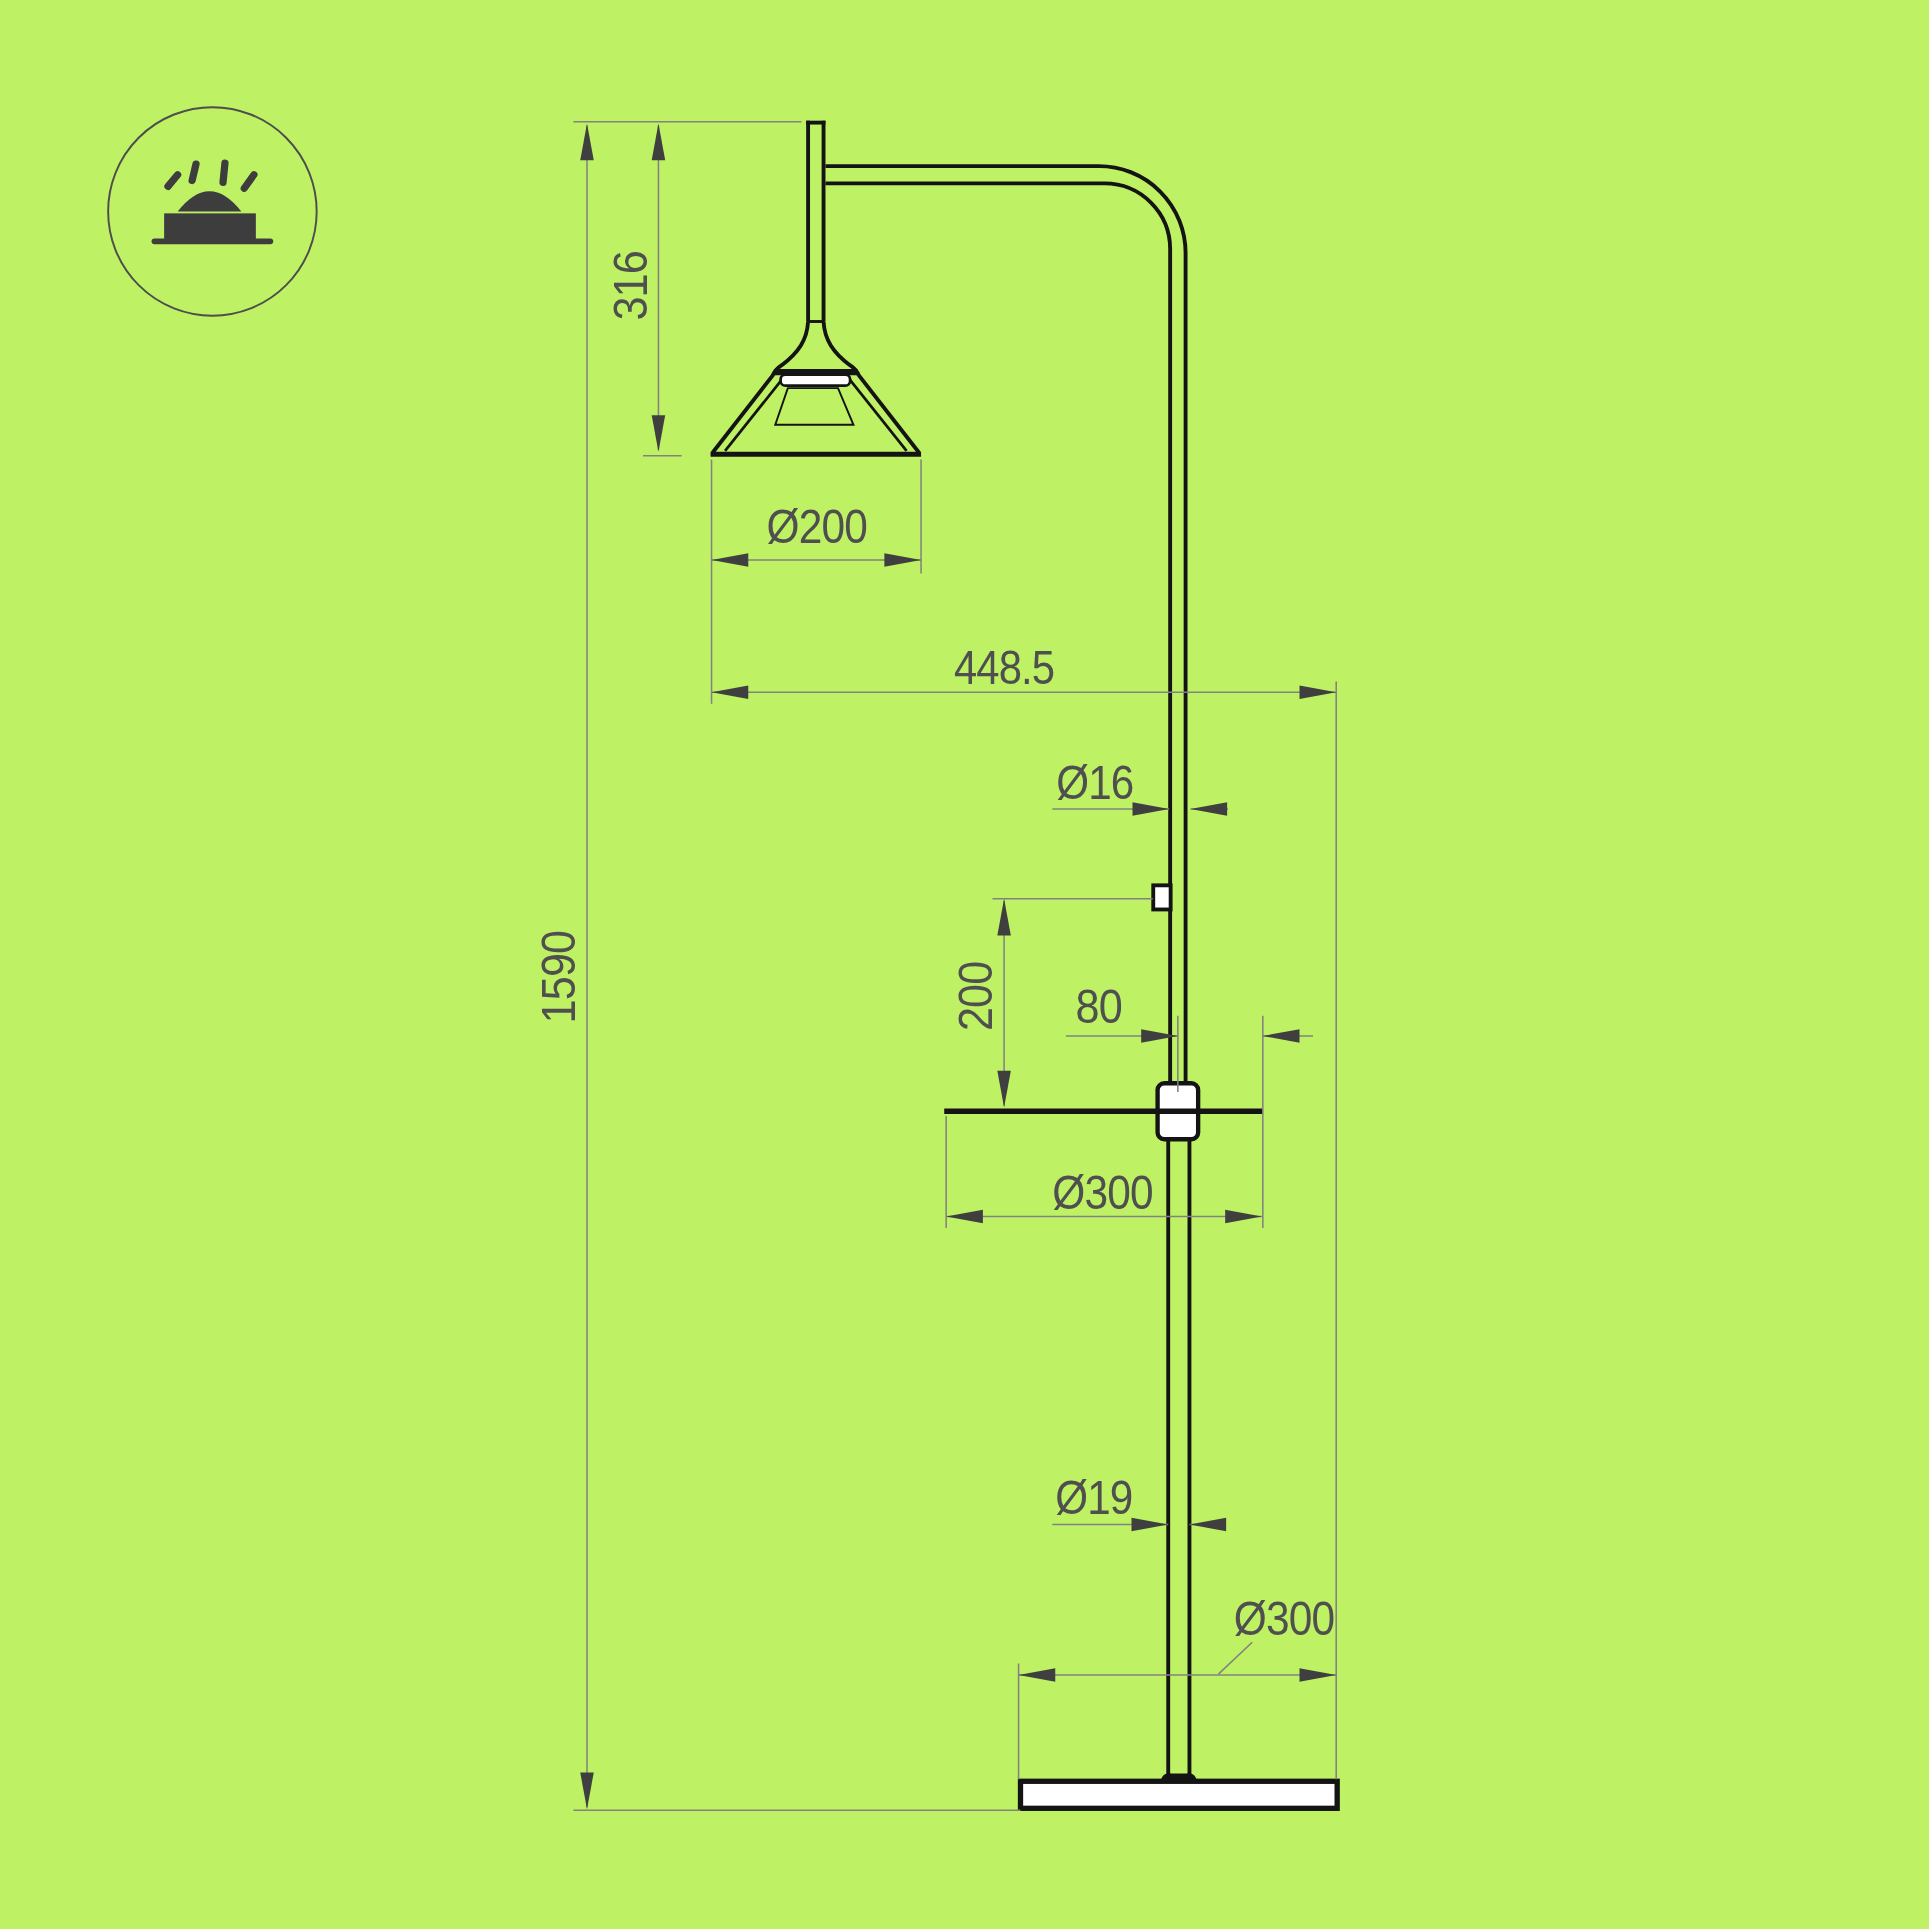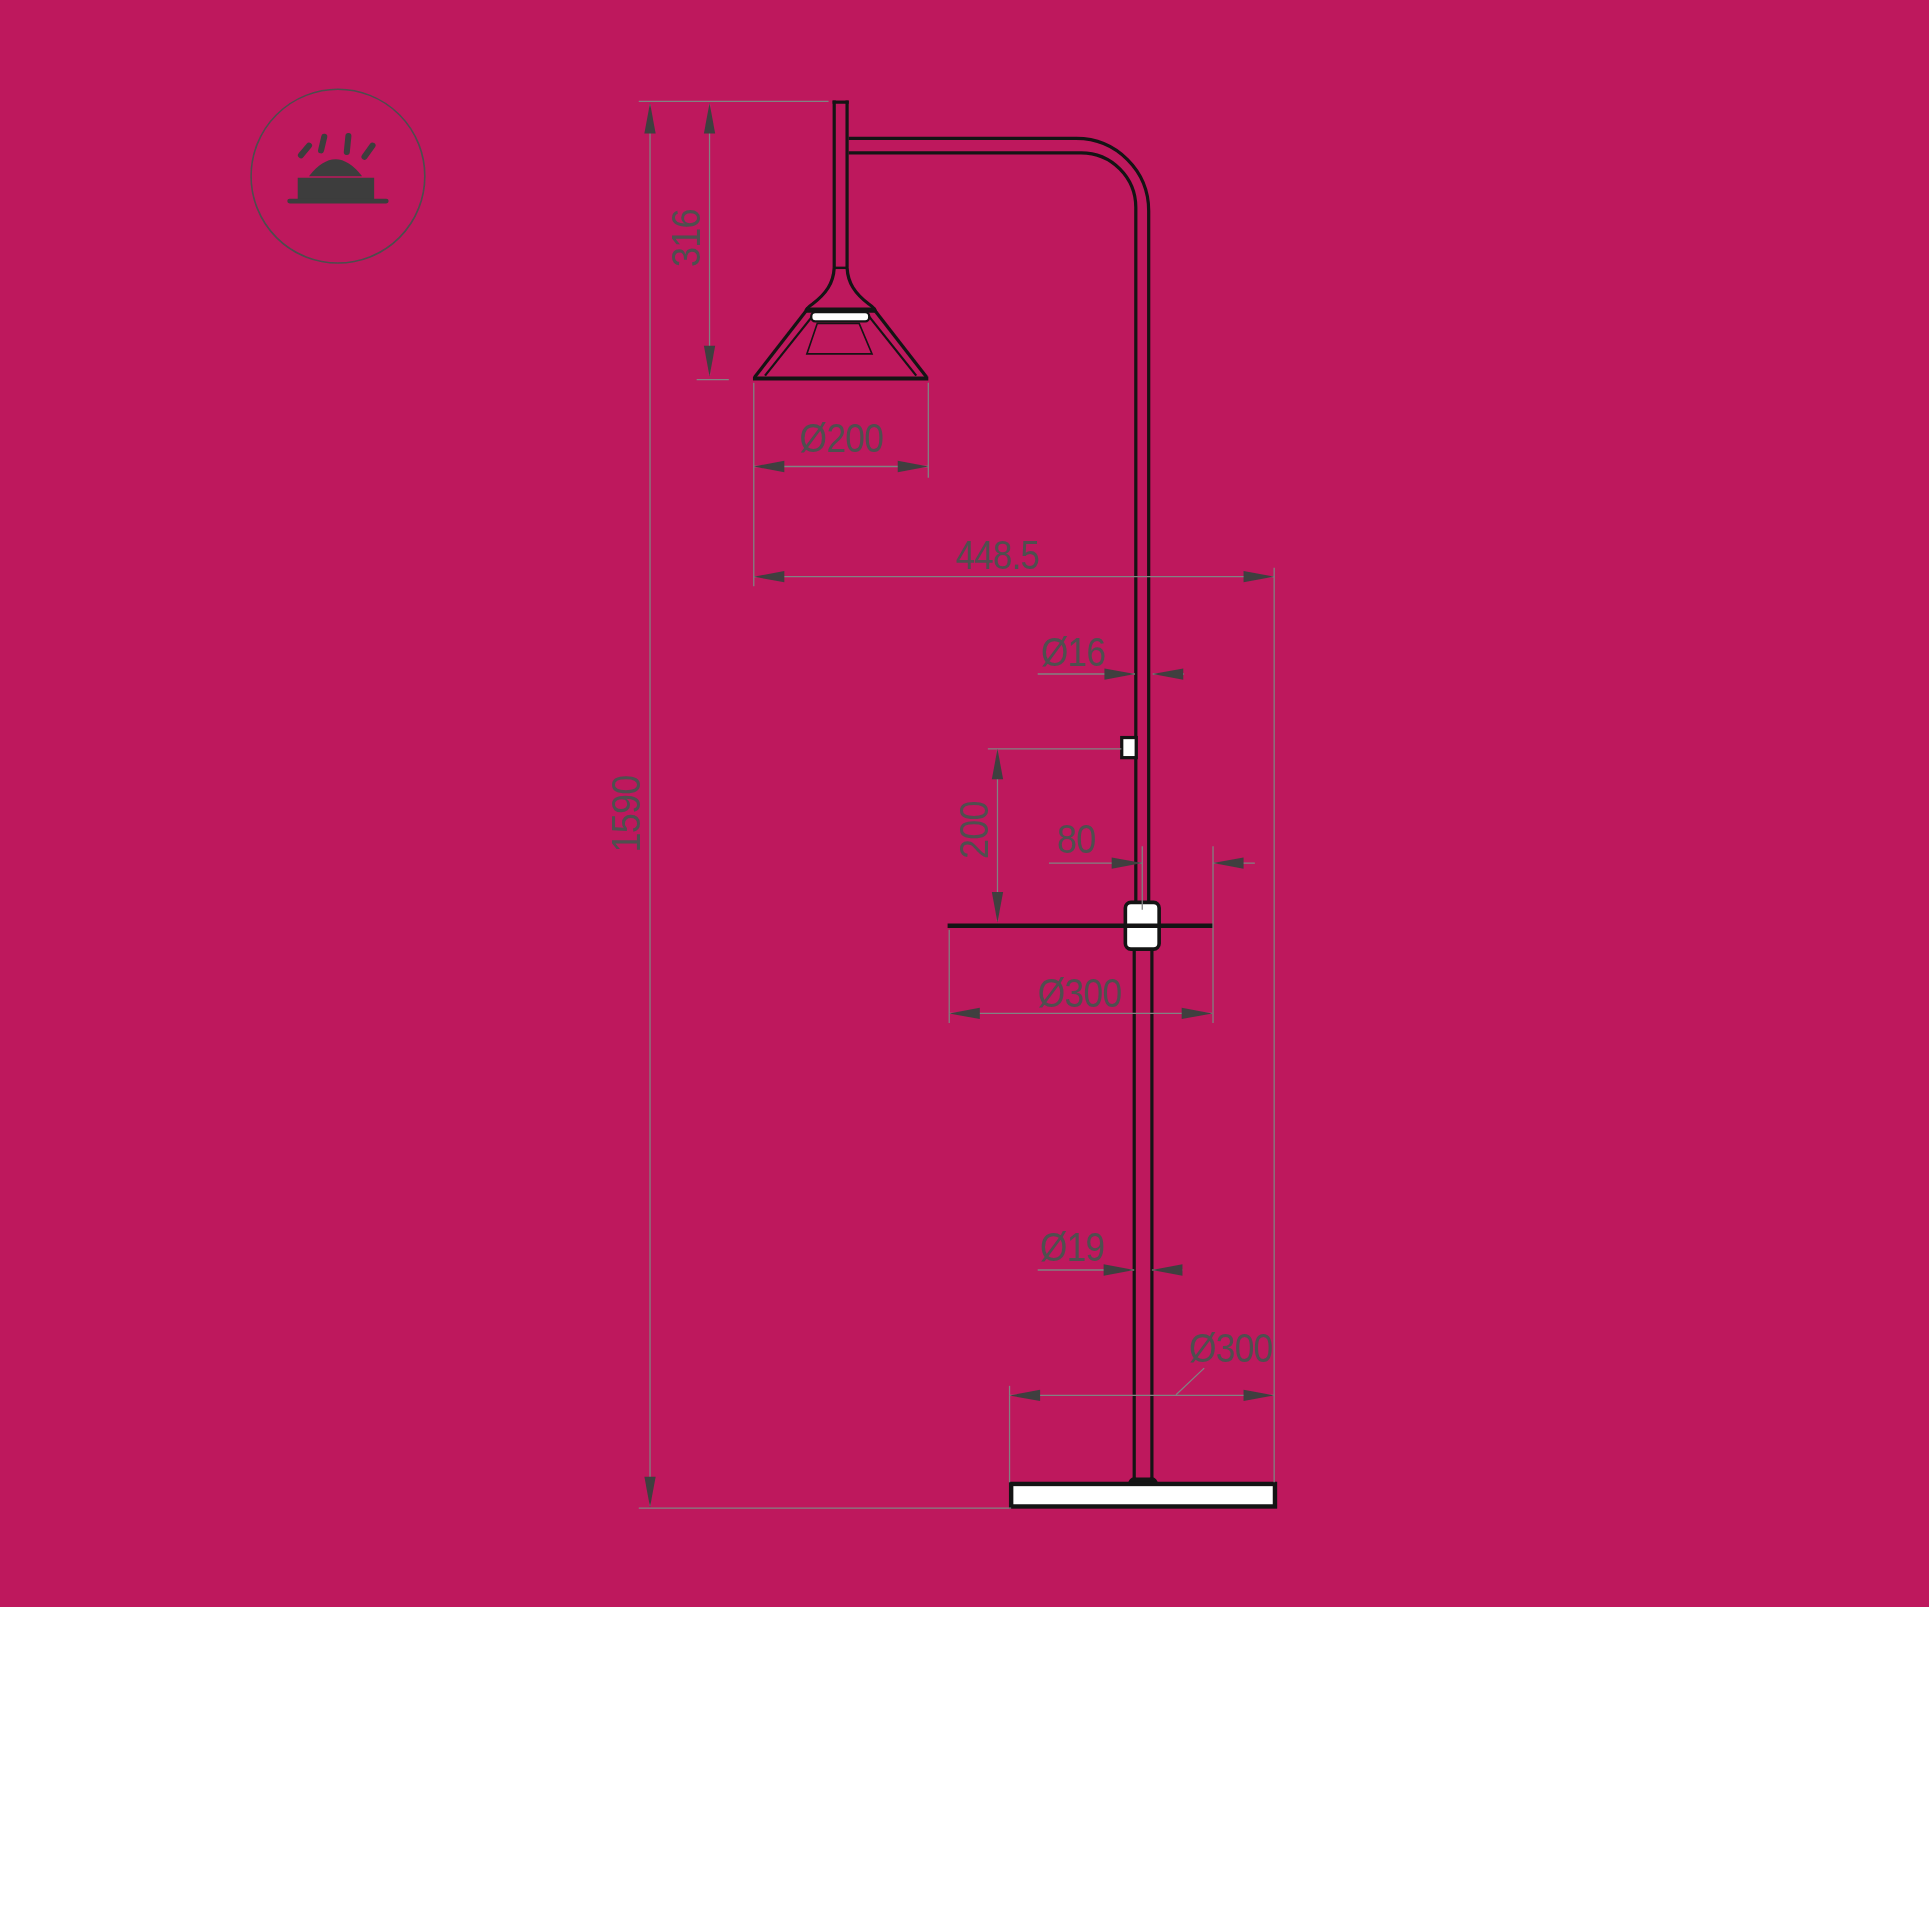--- a/index.html
+++ b/index.html
@@ -1,16 +1,16 @@
 <!DOCTYPE html>
 <html><head>
 <meta charset="utf-8">
 <style>
   html,body{margin:0;padding:0;background:#ffffff;}
-  .canvas{position:relative;width:1929px;height:1607px;background:#be185d;overflow:hidden;}
+  .canvas{position:relative;width:1929px;height:1929px;background:#bef264;overflow:hidden;}
   svg{display:block;width:100%;height:100%;}
   text.dim{font-family:"Liberation Sans","DejaVu Sans",sans-serif;font-weight:400;fill:#4f4f4f;font-size:50px;letter-spacing:-1px;}
 </style>
 </head>
 <body>
 
 <div class="canvas">
 <svg viewBox="0 0 1998 1998" xmlns="http://www.w3.org/2000/svg">
 
   <g>

